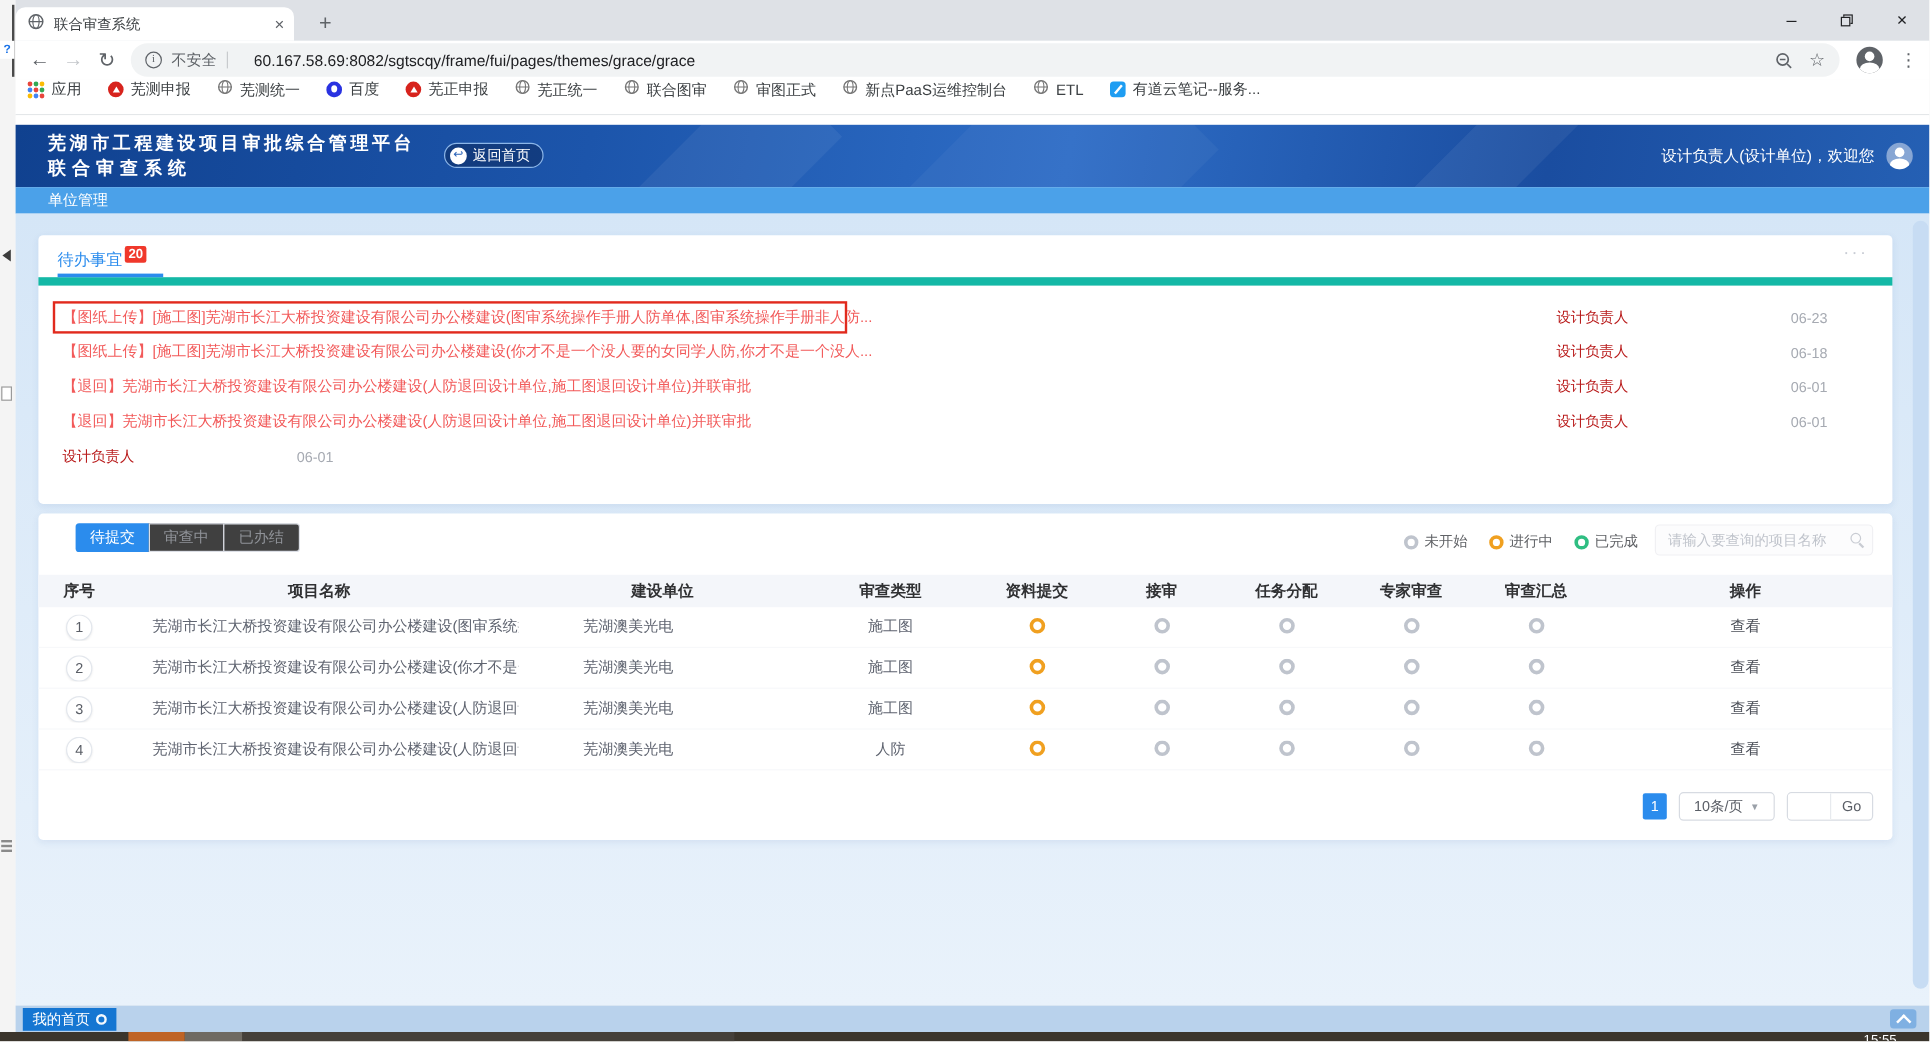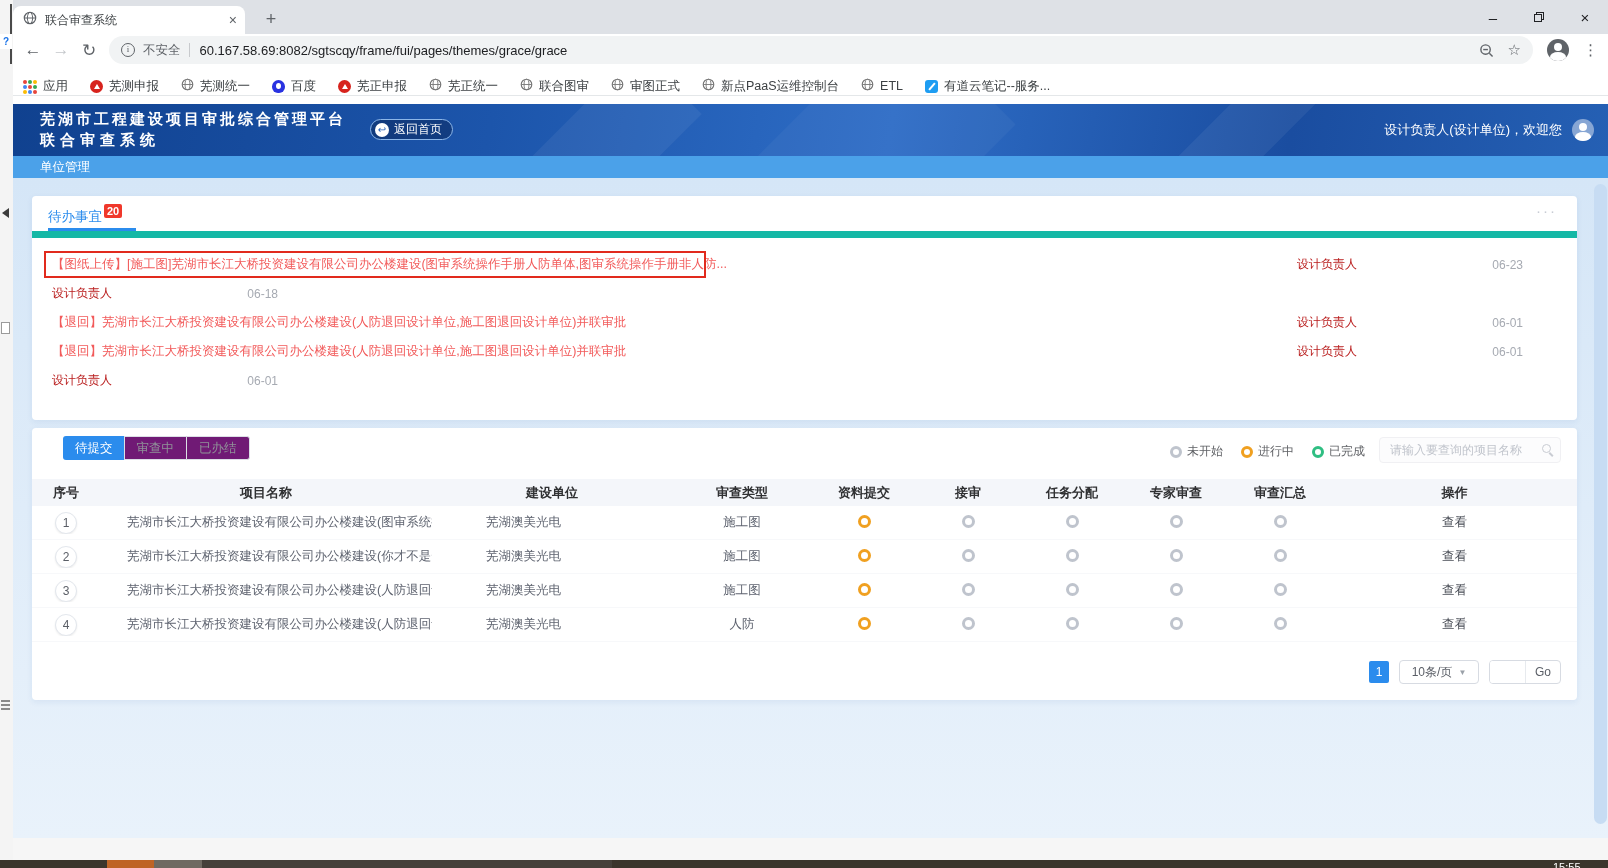--- a/index.html
+++ b/index.html
@@ -28,30 +28,30 @@
   .restore-glyph i:first-child { right:0; top:0; }
   .restore-glyph i:last-child { left:0; bottom:0; background:#dee1e6; }
 
   .urlbar { position:absolute; left:13px; top:34px; right:0; height:32px; background:#fff; display:flex; align-items:center; padding:0 10px 0 6px; }
   .navbtn { width:28px; text-align:center; font-size:17px; color:#5f6368; cursor:pointer; }
   .navbtn.disabled { color:#c4c7cb; }
   .addresspill { flex:1; height:28px; margin-left:6px; background:#f1f3f4; border-radius:14px; display:flex; align-items:center; padding:0 12px; min-width:0; }
   .info-icon { width:14px; height:14px; border:1.4px solid #5f6368; border-radius:50%; color:#5f6368; font-size:9px; line-height:11px; text-align:center; font-family:"Liberation Serif",serif; flex:none; }
   .sec-label { font-size:12.5px; color:#5f6368; margin:0 8px; flex:none; }
   .pill-div { width:1px; height:14px; background:#c8cacd; margin-right:10px; flex:none; }
-  .url-text { font-size:13px; color:#202124; white-space:nowrap; overflow:hidden; flex:1; }
+  .url-text { font-size:13px; color:#202124; white-space:nowrap; overflow:hidden; flex:1;margin-left:12px; }
   .pill-right { display:flex; align-items:center; gap:14px; flex:none; margin-left:8px; }
   .zoomout-icon svg { display:block; }
   .star-icon { font-size:15px; color:#5f6368; cursor:pointer; }
   .avatar-btn { width:22px; height:22px; border-radius:50%; background:#5f6368; position:relative; margin-left:14px; cursor:pointer; overflow:hidden; flex:none; }
   .avatar-btn .head { position:absolute; left:7px; top:4px; width:8px; height:8px; border-radius:50%; background:#fff; }
   .avatar-btn .body { position:absolute; left:3px; top:13px; width:16px; height:10px; border-radius:50% 50% 0 0; background:#fff; }
   .menu-dots { font-size:15px; color:#5f6368; margin-left:14px; cursor:pointer; }
 
-  .bookmarks { position:absolute; left:13px; top:66px; right:0; height:30px; background:#fff; border-bottom:1px solid #e4e7e9; display:flex; align-items:flex-end; padding-left:10px; gap:22px; }
+  .bookmarks { position:absolute; left:13px; top:66px; right:0; height:30px; background:#fff; border-bottom:1px solid #e4e7e9; display:flex; align-items:flex-start; padding-left:10px; gap:22px; }
   .bm { display:flex; align-items:center; gap:6px; cursor:pointer; }
   .bm-label { font-size:12.5px; color:#3c4043; white-space:nowrap; }
   .apps-grid { display:grid; grid-template-columns:repeat(3,4px); grid-gap:1px; }
   .apps-grid i { width:4px; height:4px; border-radius:50%; }
   .red-badge { width:13px; height:13px; border-radius:50%; background:#d7231d; position:relative; flex:none; }
   .red-badge::after { content:""; position:absolute; left:3.5px; top:4px; border-left:3px solid transparent; border-right:3px solid transparent; border-bottom:5px solid #fff; }
   .baidu-paw { width:13px; height:13px; border-radius:50% 50% 46% 46%; background:#2932e1; position:relative; flex:none; }
   .baidu-paw::after { content:""; position:absolute; left:4px; top:3px; width:5px; height:6px; border-radius:50%; background:#fff; }
   .youdao { width:13px; height:13px; border-radius:3px; background:#1e9df2; position:relative; flex:none; }
   .youdao::after { content:""; position:absolute; left:5.5px; top:2px; width:2px; height:9px; background:#fff; transform:rotate(40deg); }
@@ -90,21 +90,21 @@
   .todo-list { padding:12px 20px 0 20px; }
   .t-row { position:relative; height:29px; display:flex; align-items:center; cursor:pointer; }
   .t-text { flex:1; font-size:12.5px; color:#f25a5a; white-space:nowrap; overflow:hidden; }
   .t-role { width:150px; font-size:12px; color:#b91c1c; }
   .t-date { width:110px; font-size:12px; color:#a6aab2; text-align:right; padding-right:34px; }
   .red-box { position:absolute; left:-8px; top:1px; width:662px; height:27px; border:2px solid #e12a1d; pointer-events:none; }
 
   .panel-projects { top:250px; height:272px; }
   .pp-toolbar { position:relative; height:51px; }
   .tabgroup { position:absolute; left:15px; top:8px; display:flex; }
-  .ptab { height:24px; min-width:59px; padding:0 12px; font-size:12.5px; line-height:22px; text-align:center; background:#701a75; border:1px solid #dcdfe6; color:#909399; cursor:pointer; margin-left:-1px; }
+  .ptab { height:24px; min-width:59px; padding:0 12px; font-size:12.5px; line-height:22px; text-align:center; background:#404040; border:1px solid #dcdfe6; color:#909399; cursor:pointer; margin-left:-1px; }
   .ptab.first { border-radius:3px 0 0 3px; margin-left:16px; }
   .ptab.last { border-radius:0 3px 3px 0; }
   .ptab.active { background:#2b8ced; border-color:#2b8ced; color:#fff; line-height:24px; border-width:0; }
   .legend { position:absolute; right:212px; top:15px; display:flex; gap:18px; align-items:center; }
   .lg-item { display:flex; align-items:center; gap:5px; font-size:12px; color:#606266; }
   .ring { display:inline-block; border-radius:50%; }
   .ring.lg { width:12px; height:12px; border:3px solid #bfc4cd; }
   .ring.lg.orange { border-color:#f0a020; }
   .ring.lg.green { border-color:#2fbe82; }
   .searchbox { position:absolute; right:16px; top:9px; width:182px; height:26px; background:#fcfcfd; border:1px solid #f0f0f3; border-radius:4px; }
@@ -331,20 +331,21 @@
         <span class="todo-underline"></span>
       </div>
       <div class="todo-list">
         <div class="t-row">
           <span class="red-box"></span>
           <span class="t-text">【图纸上传】[施工图]芜湖市长江大桥投资建设有限公司办公楼建设(图审系统操作手册人防单体,图审系统操作手册非人防...</span>
           <span class="t-role">设计负责人</span>
           <span class="t-date">06-23</span>
         </div>
         <div class="t-row">
+          <span class="t-text">【图纸上传】[施工图]芜湖市长江大桥投资建设有限公司办公楼建设(你才不是一个没人要的女同学人防,你才不是一个没人...</span>
           <span class="t-role">设计负责人</span>
           <span class="t-date">06-18</span>
         </div>
         <div class="t-row">
           <span class="t-text">【退回】芜湖市长江大桥投资建设有限公司办公楼建设(人防退回设计单位,施工图退回设计单位)并联审批</span>
           <span class="t-role">设计负责人</span>
           <span class="t-date">06-01</span>
         </div>
         <div class="t-row">
           <span class="t-text">【退回】芜湖市长江大桥投资建设有限公司办公楼建设(人防退回设计单位,施工图退回设计单位)并联审批</span>
@@ -467,20 +468,27 @@
           <span class="caret">▼</span>
         </div>
         <div class="pg-goto">
           <input class="goto-input" style="">
           <span class="pg-go">Go</span>
         </div>
       </div>
     </div>
   </div>
 
+  <div class="footer-bar">
+    <div class="myhome-tab">
+      <span>我的首页</span>
+      <span class="myhome-ring"></span>
+    </div>
+    <div class="scrolltop-btn"></div>
+  </div>
 
   <div class="taskbar">
     <div class="tb-seg-orange"></div>
     <div class="tb-seg-gray"></div>
     <div class="tb-seg-mid"></div>
     <div class="tb-clock">15:55</div>
   </div>
 
 </div>
 

